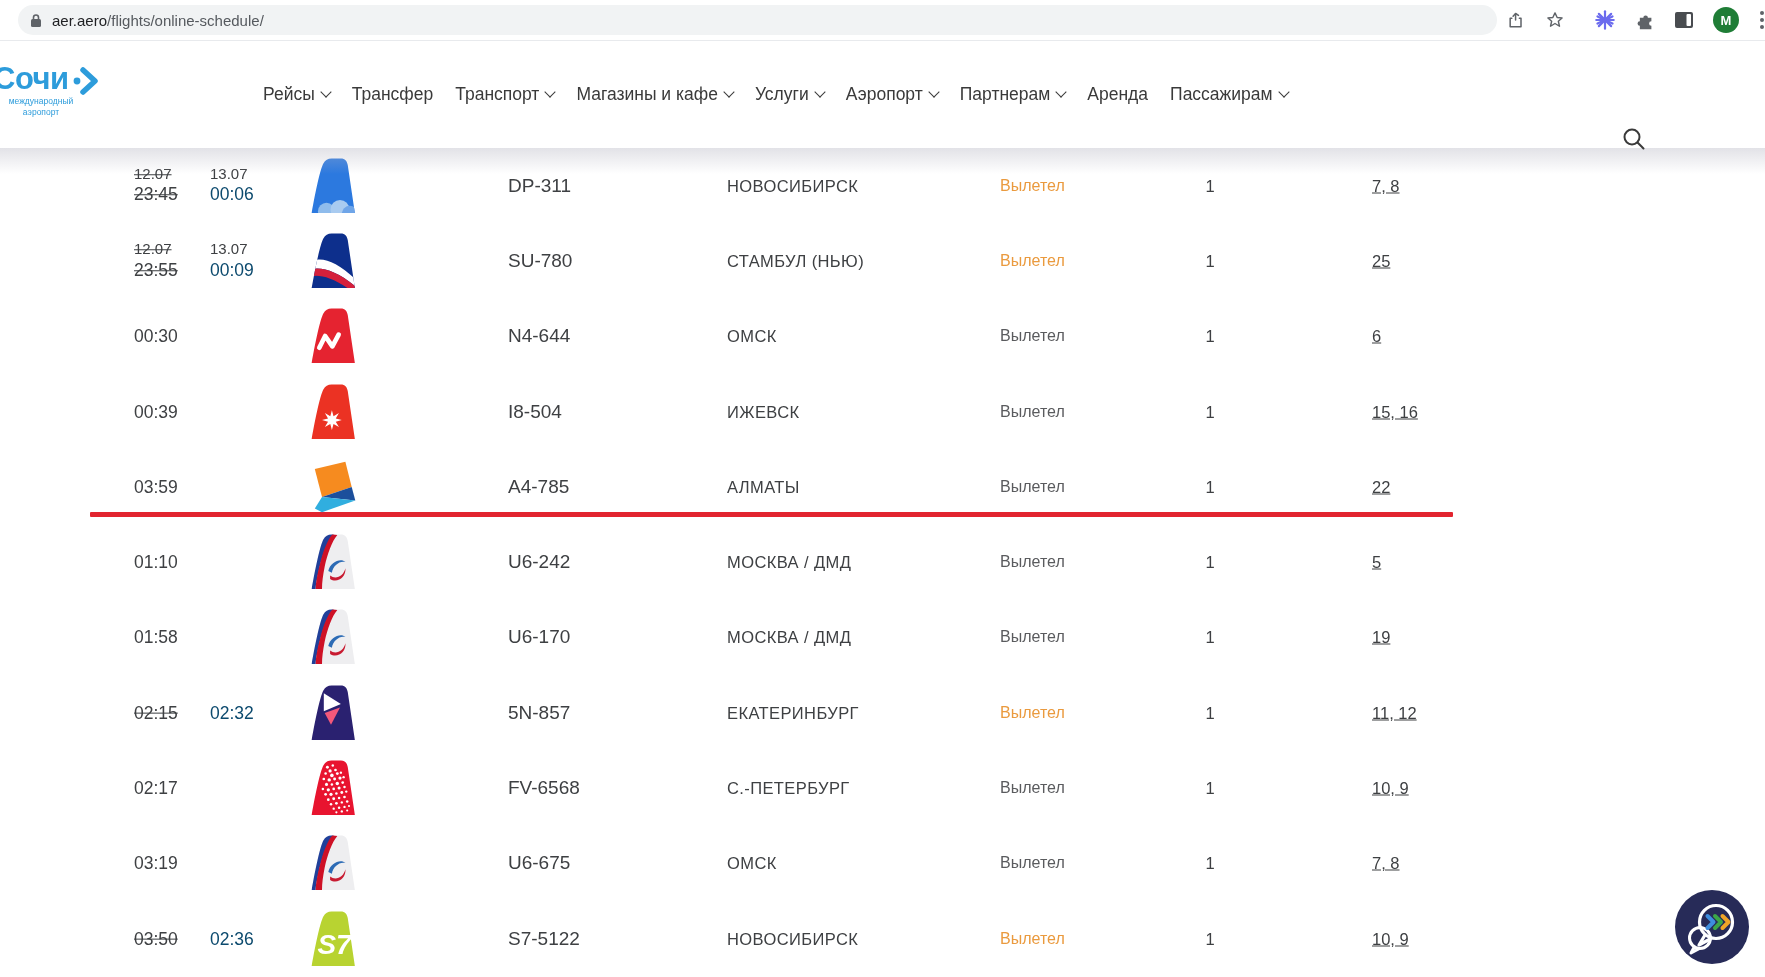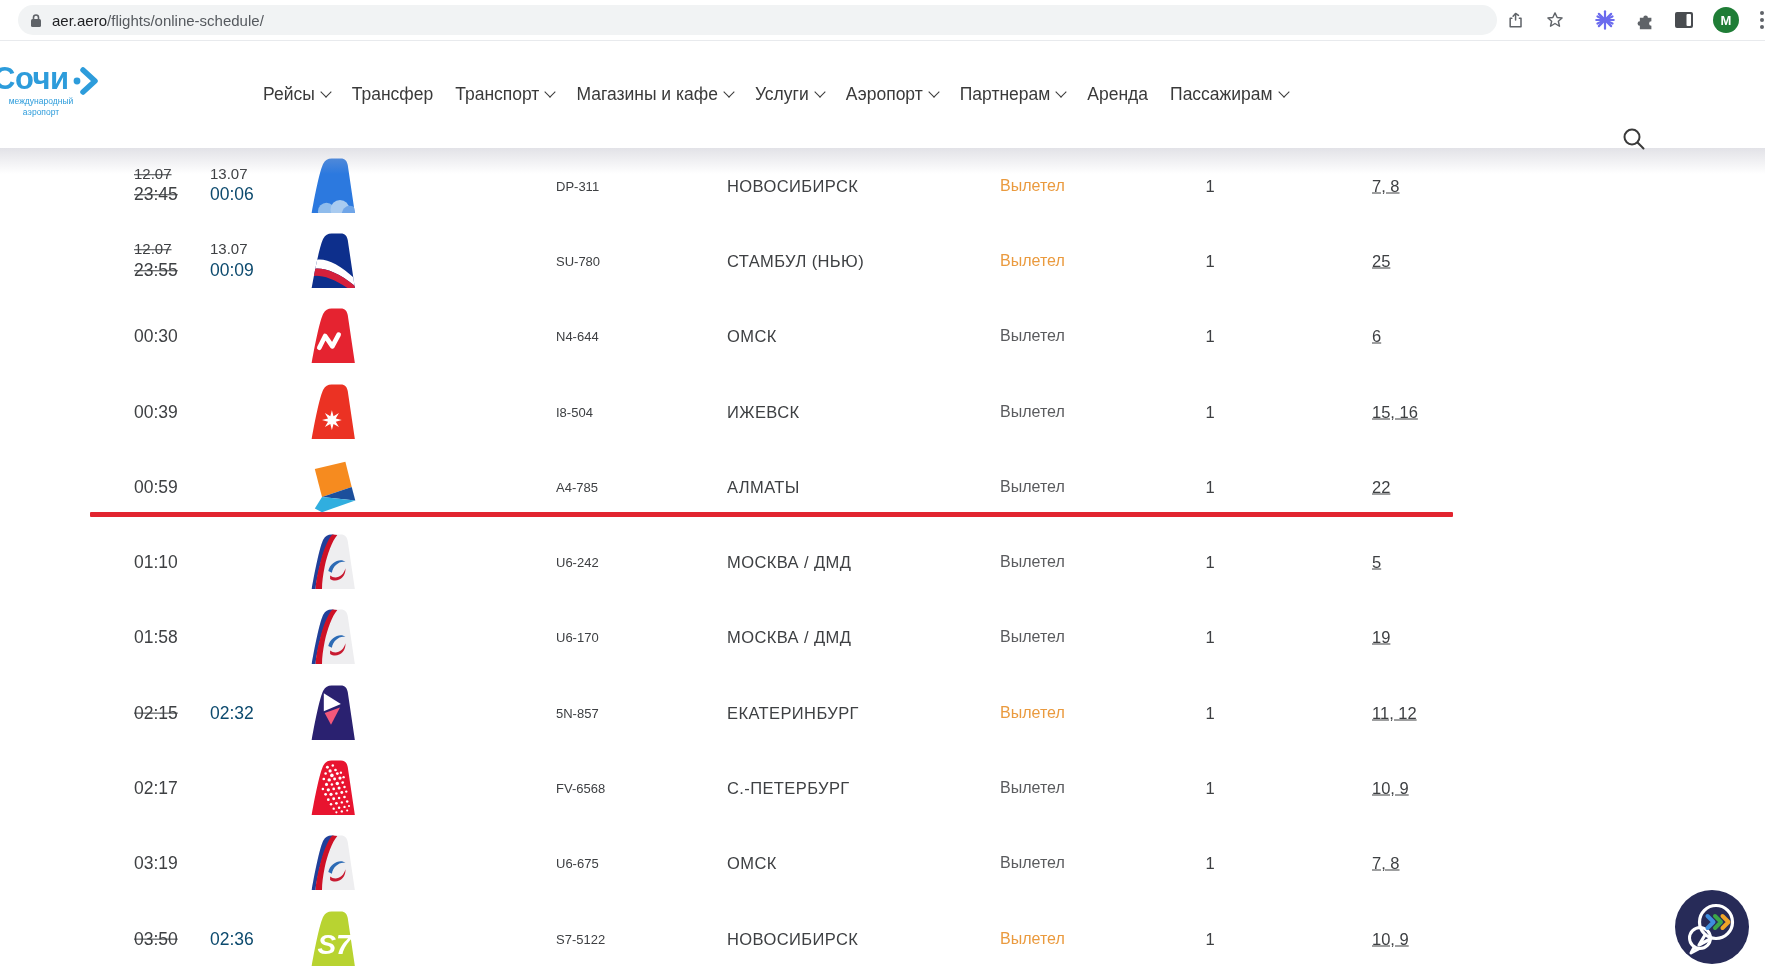--- a/index.html
+++ b/index.html
@@ -38,21 +38,21 @@
   .row{position:relative;height:75.3px;}
   .cell{position:absolute;top:50%;transform:translateY(-50%);}
   .c-sched{left:134px;}
   .c-actual{left:210px;}
   .date{display:block;font-size:15px;line-height:1.25;}
   .time{display:block;font-size:17.5px;line-height:1.3;}
   .struck{text-decoration:line-through;}
   .orange{color:#0c4a6e;}
   .c-logo{left:304px;width:54px;height:62px;}
   .c-logo svg{width:54px;height:62px;display:block;}
-  .c-flight{left:508px;font-size:13px;margin-left:48px;}
+  .c-flight{left:508px;font-size:19px;}
   .c-dest{left:727px;font-size:16.5px;letter-spacing:0.4px;}
   .c-status{left:1000px;font-size:16px;color:#5a5b5e;}
   .c-status.orange{color:#ea9a3e;}
   .c-terminal{left:1185px;width:50px;text-align:center;font-size:16.5px;}
   .c-gates{left:1372px;font-size:16.5px;text-decoration:underline;}
   .now-line{height:5px;background:#e2242f;margin:-12px 312px 7px 90px;border-radius:1px;}
 
   
   .chat{position:absolute;left:1674px;top:889px;width:76px;height:76px;cursor:pointer;z-index:40;}
 </style>
@@ -276,21 +276,21 @@
         </div>
     <div class="cell c-flight f-flight">I8-504</div>
     <div class="cell c-dest f-dest">ИЖЕВСК</div>
     <div class="cell c-status f-status">Вылетел</div>
     <div class="cell c-terminal f-terminal">1</div>
     <div class="cell c-gates f-gates">15, 16</div>
   </div>
       <div class="row">
     <div class="cell c-sched">
 
-      <span class="time f-stime">00:59</span>
+      <span class="time f-stime">03:59</span>
     </div>
 
     <div class="cell c-logo">
           <svg viewBox="0 0 60 66">
             <defs>
               <clipPath id="tailclip4">
                 <path d="M8.5,63 C13,38 18,14.5 21.5,8 C23.5,4.2 26.6,2.5 30.6,2.5 L41,2.5 C45.6,2.5 47.6,5 48.6,9.6 L56.5,63 Z"></path>
               </clipPath>
             </defs>
             <polygon points="12,13 46,5 53,33 20,44" fill="#f68b1f"></polygon>

